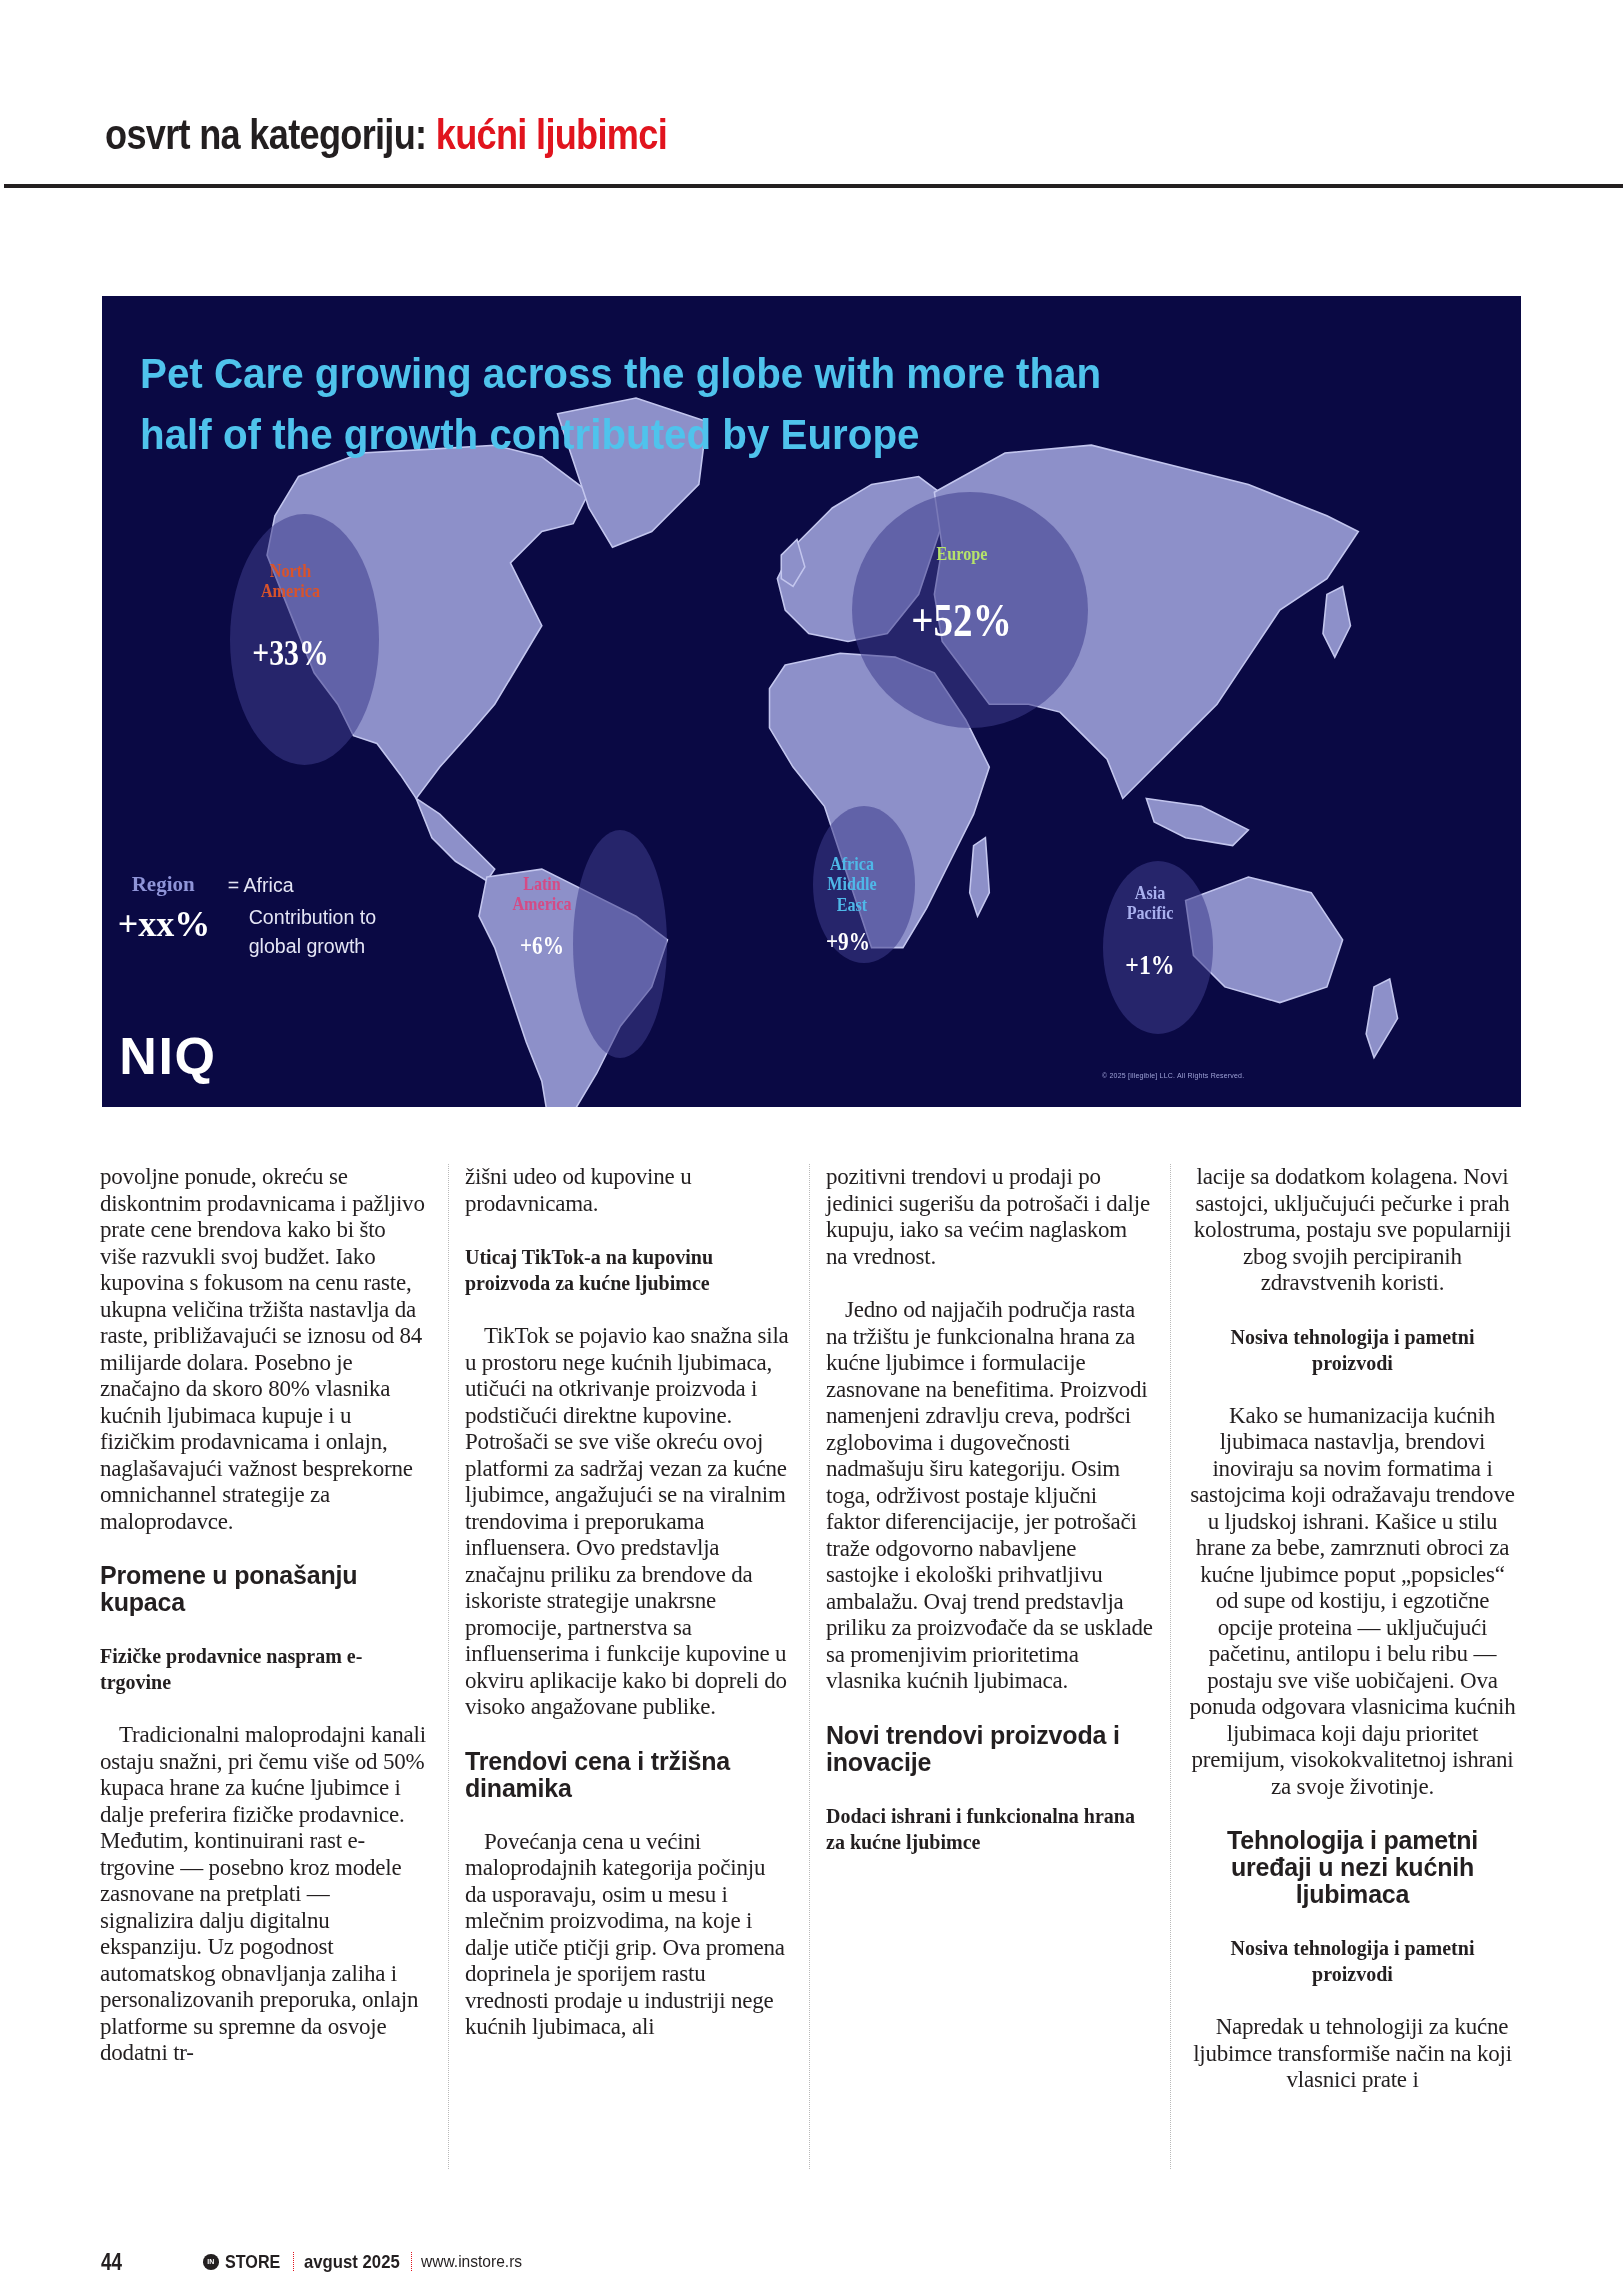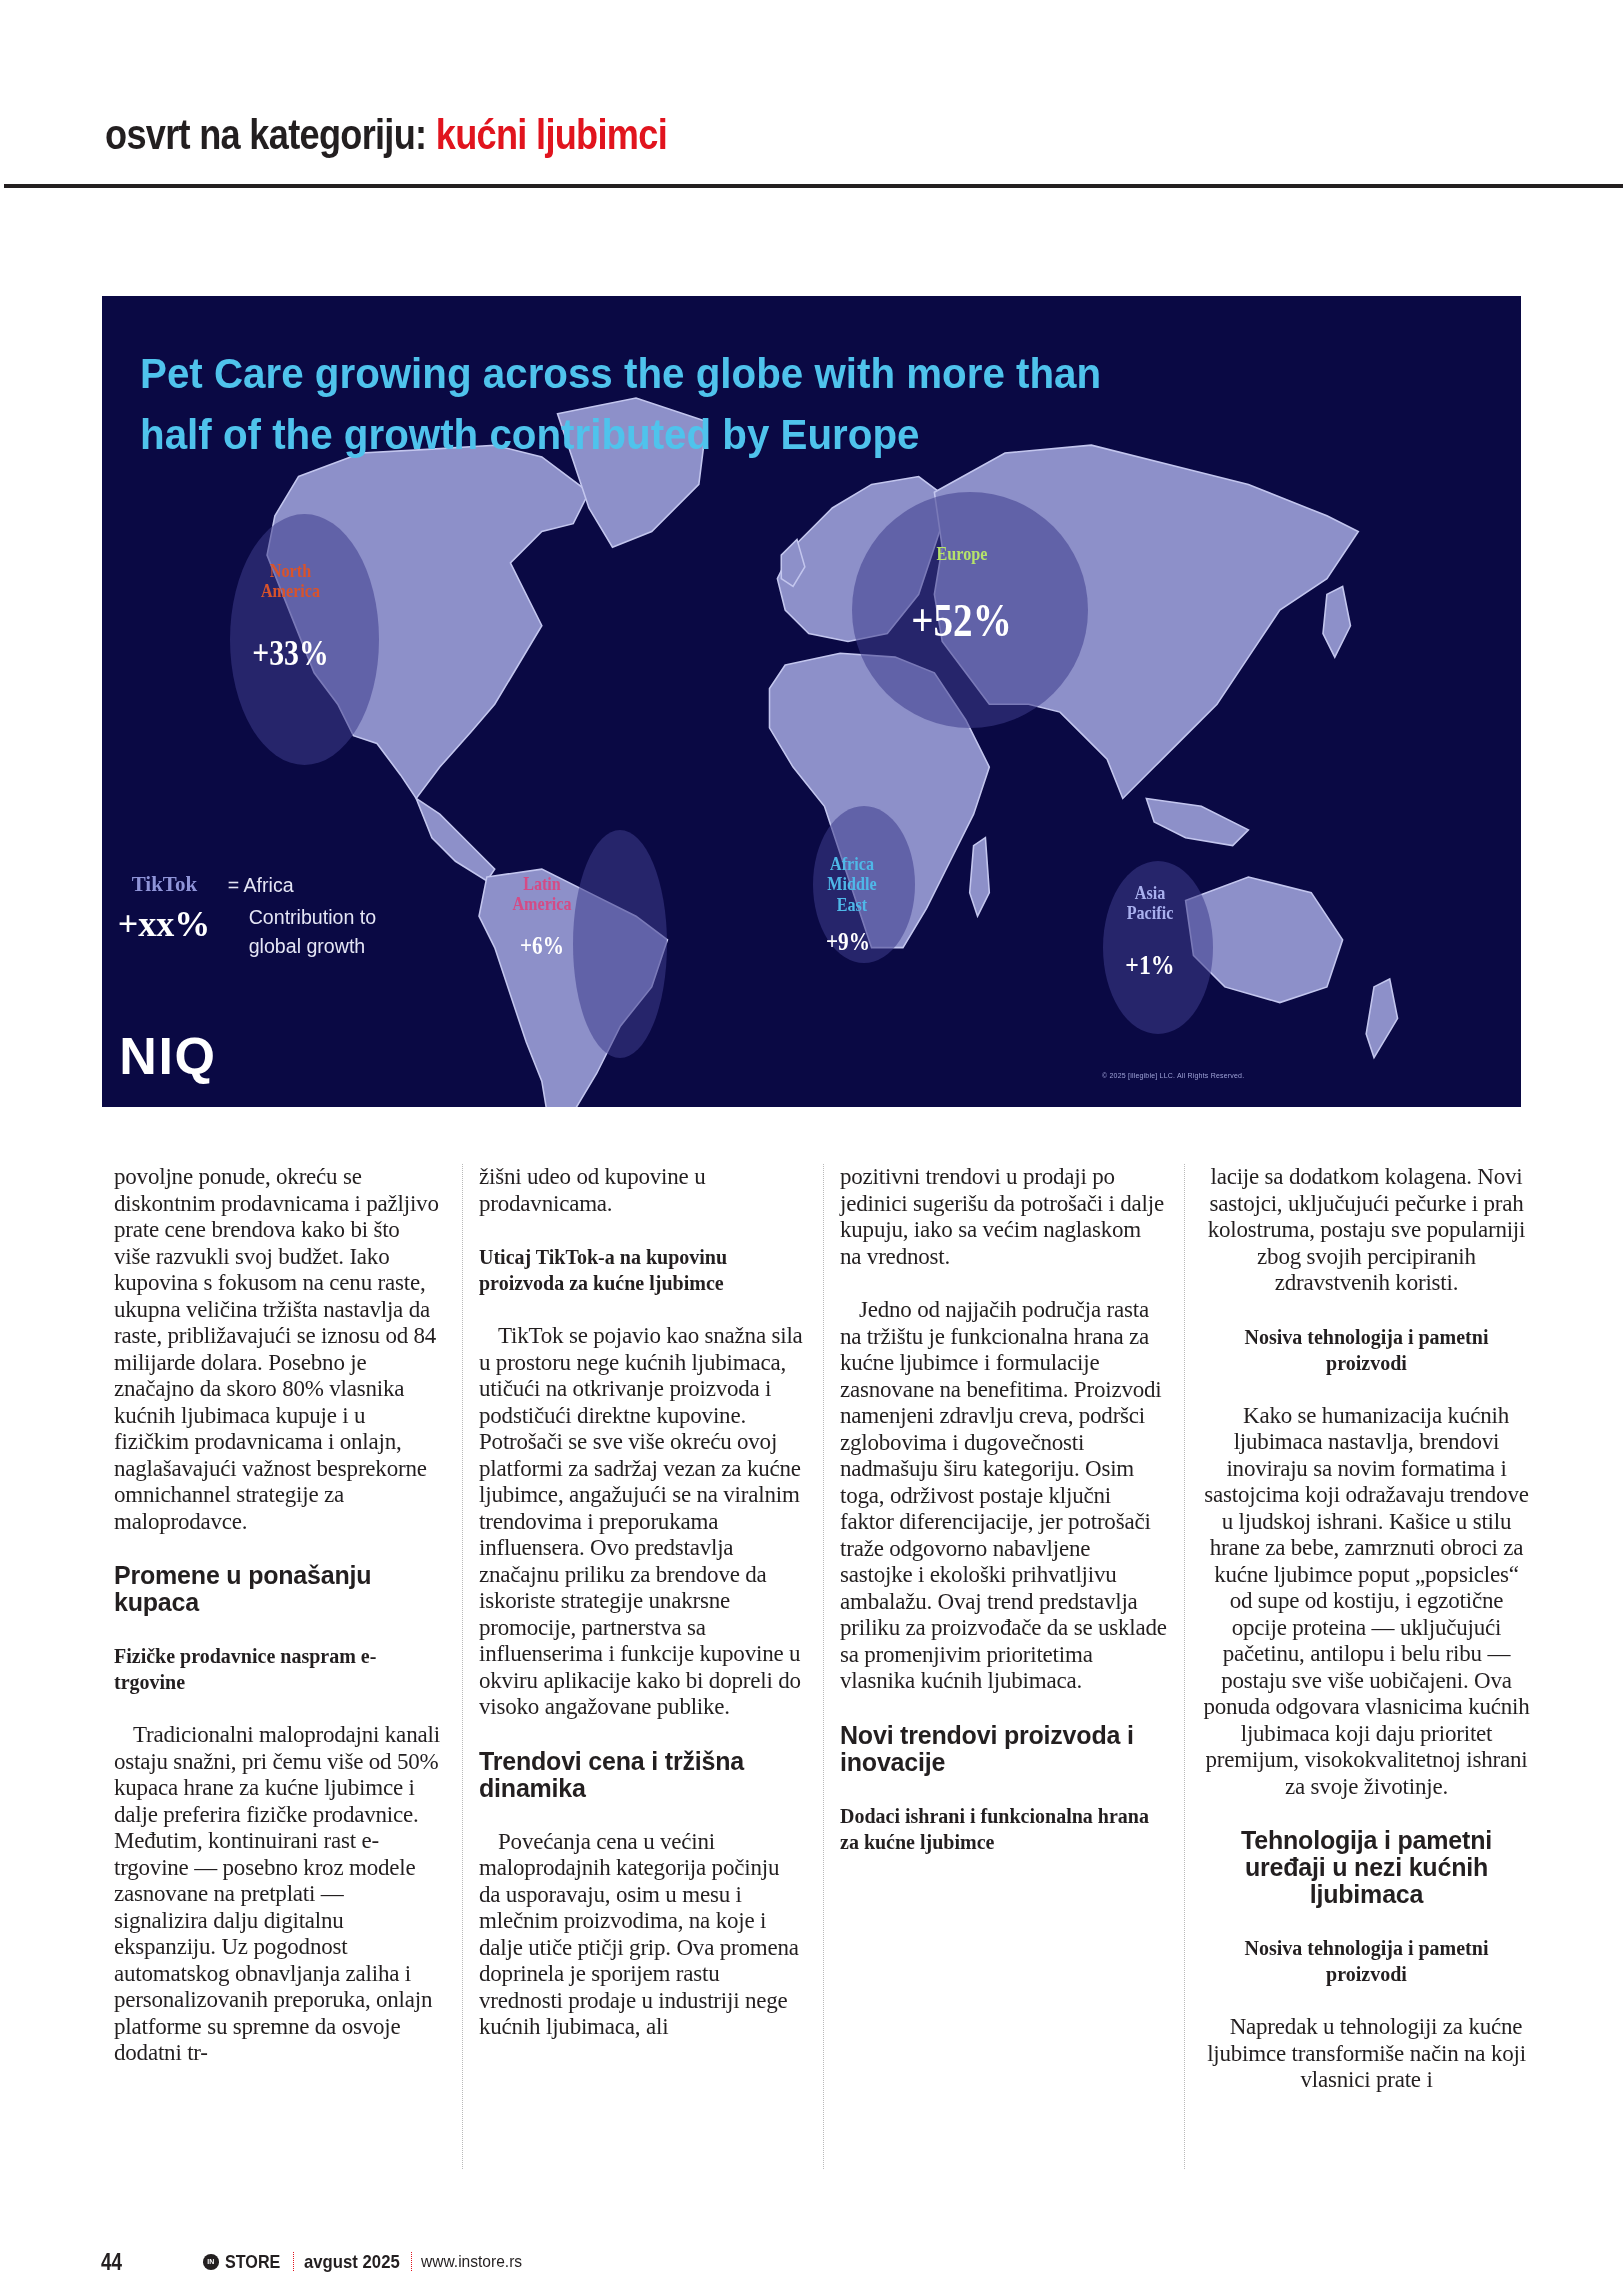--- a/index.html
+++ b/index.html
@@ -46,21 +46,21 @@
   .niq-logo {
     position: absolute; left: 17.3px; top: 730px;
     font-family: "Liberation Sans", sans-serif; font-weight: 700; font-size: 52px; color: #ffffff; letter-spacing: 1.6px;
   }
   .copyright {
     position: absolute; left: 1000px; top: 776px; font-family: "Liberation Sans", sans-serif;
     font-size: 7px; color: #9ea2d6; letter-spacing: 0.2px;
   }
 
   
-  .columns { position: absolute; left: 114px; top: 1164px; width: 1421px; height: 1005px; }
+  .columns { position: absolute; left: 100px; top: 1164px; width: 1421px; height: 1005px; }
   .col { position: absolute; top: 0; width: 327px; height: 1005px; }
   .col-1 { left: 0; }
   .col-2 { left: 365px; }
   .col-3 { left: 726px; }
   .col-4 { left: 1089px; text-align: center; }
   .divider { position: absolute; top: 0; width: 0; height: 1005px; border-left: 1.6px dotted #b9b9b9; }
   .div-1 { left: 348px; }
   .div-2 { left: 709px; }
   .div-3 { left: 1070px; }
 
@@ -171,21 +171,21 @@
   <div class="region-value" style="left:703px;top:632px;width:86px;font-size:25px;">+9%</div>
 
   <div class="bubble" style="left:1001px;top:565px;width:110px;height:173px;"></div>
   <div class="region-label" style="left:997px;top:587px;width:102px;color:#a9b0ee;">
     <div>Asia</div>
     <div>Pacific</div>
   </div>
   <div class="region-value" style="left:1001px;top:653px;width:94px;font-size:28px;">+1%</div>
 
   <div class="legend">
-    <span class="lg-region">TikTok</span>
+    <span class="lg-region">Region</span>
     <span class="lg-eq">= Africa</span>
     <span class="lg-xx">+xx%</span>
     <span class="lg-desc">Contribution to global growth</span>
   </div>
 
   <div class="niq-logo">NIQ</div>
   <div class="copyright">© 2025 [illegible] LLC. All Rights Reserved.</div>
 </figure>
 
 <main class="columns">

